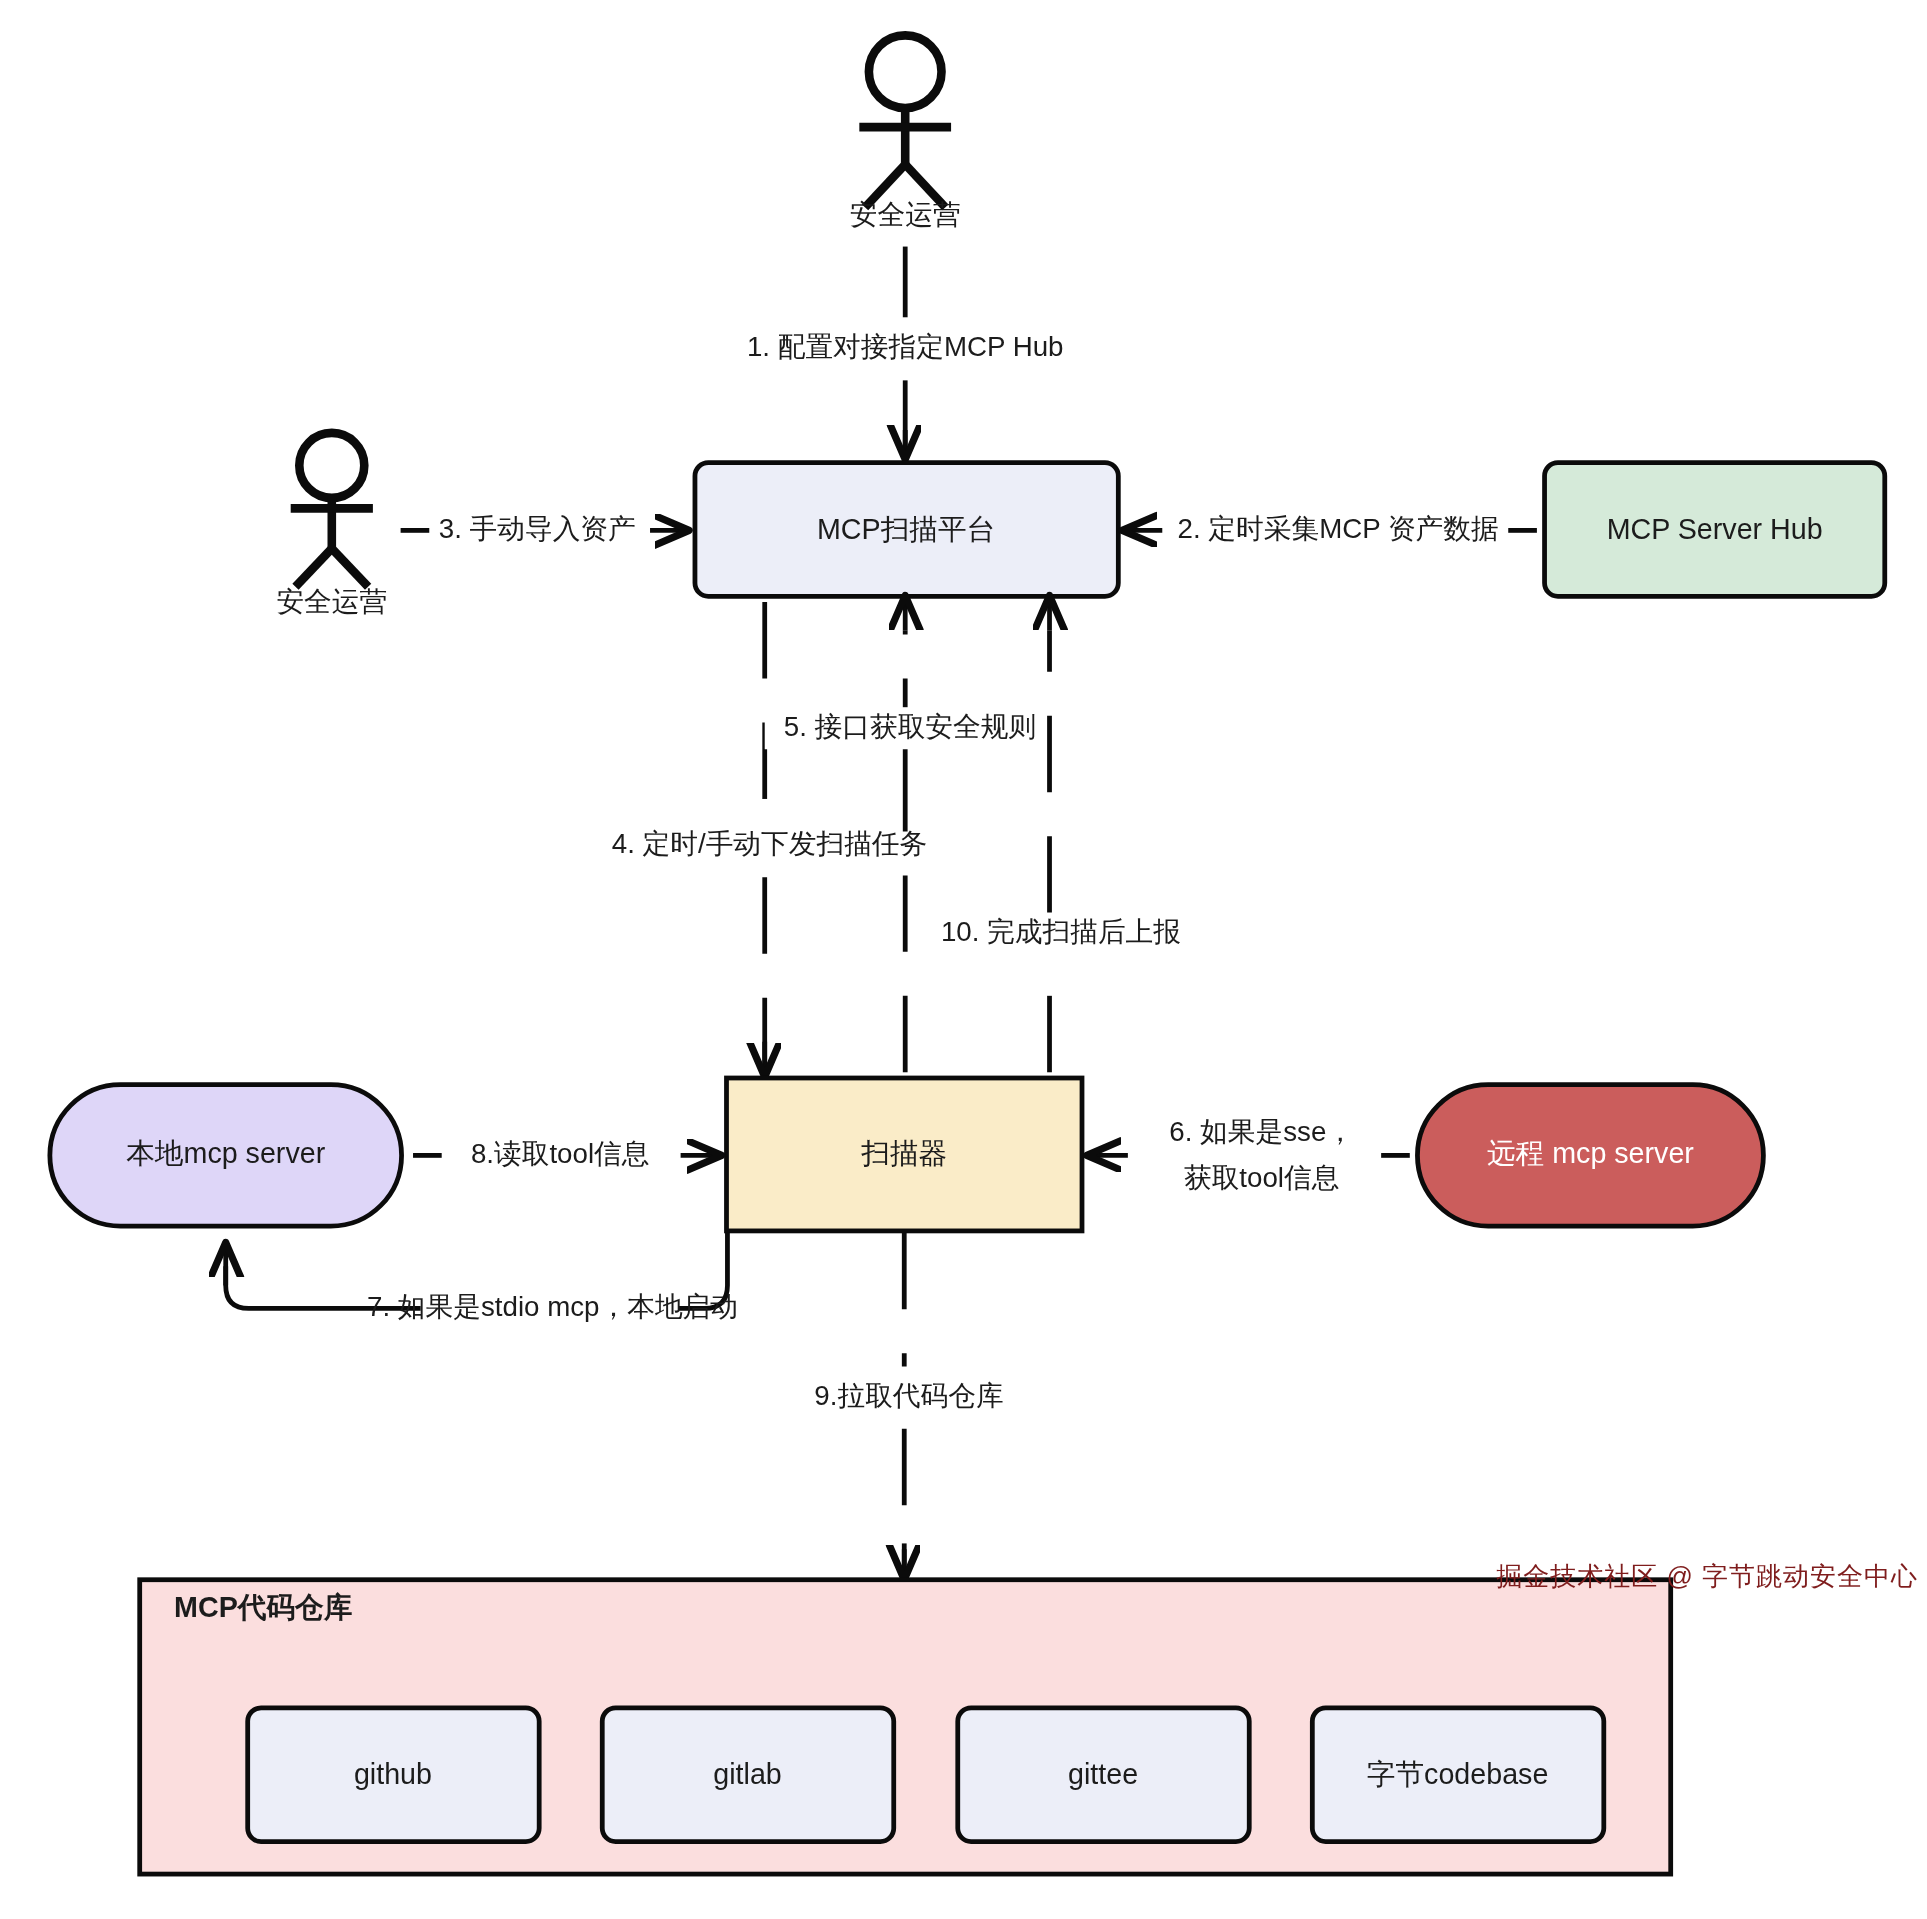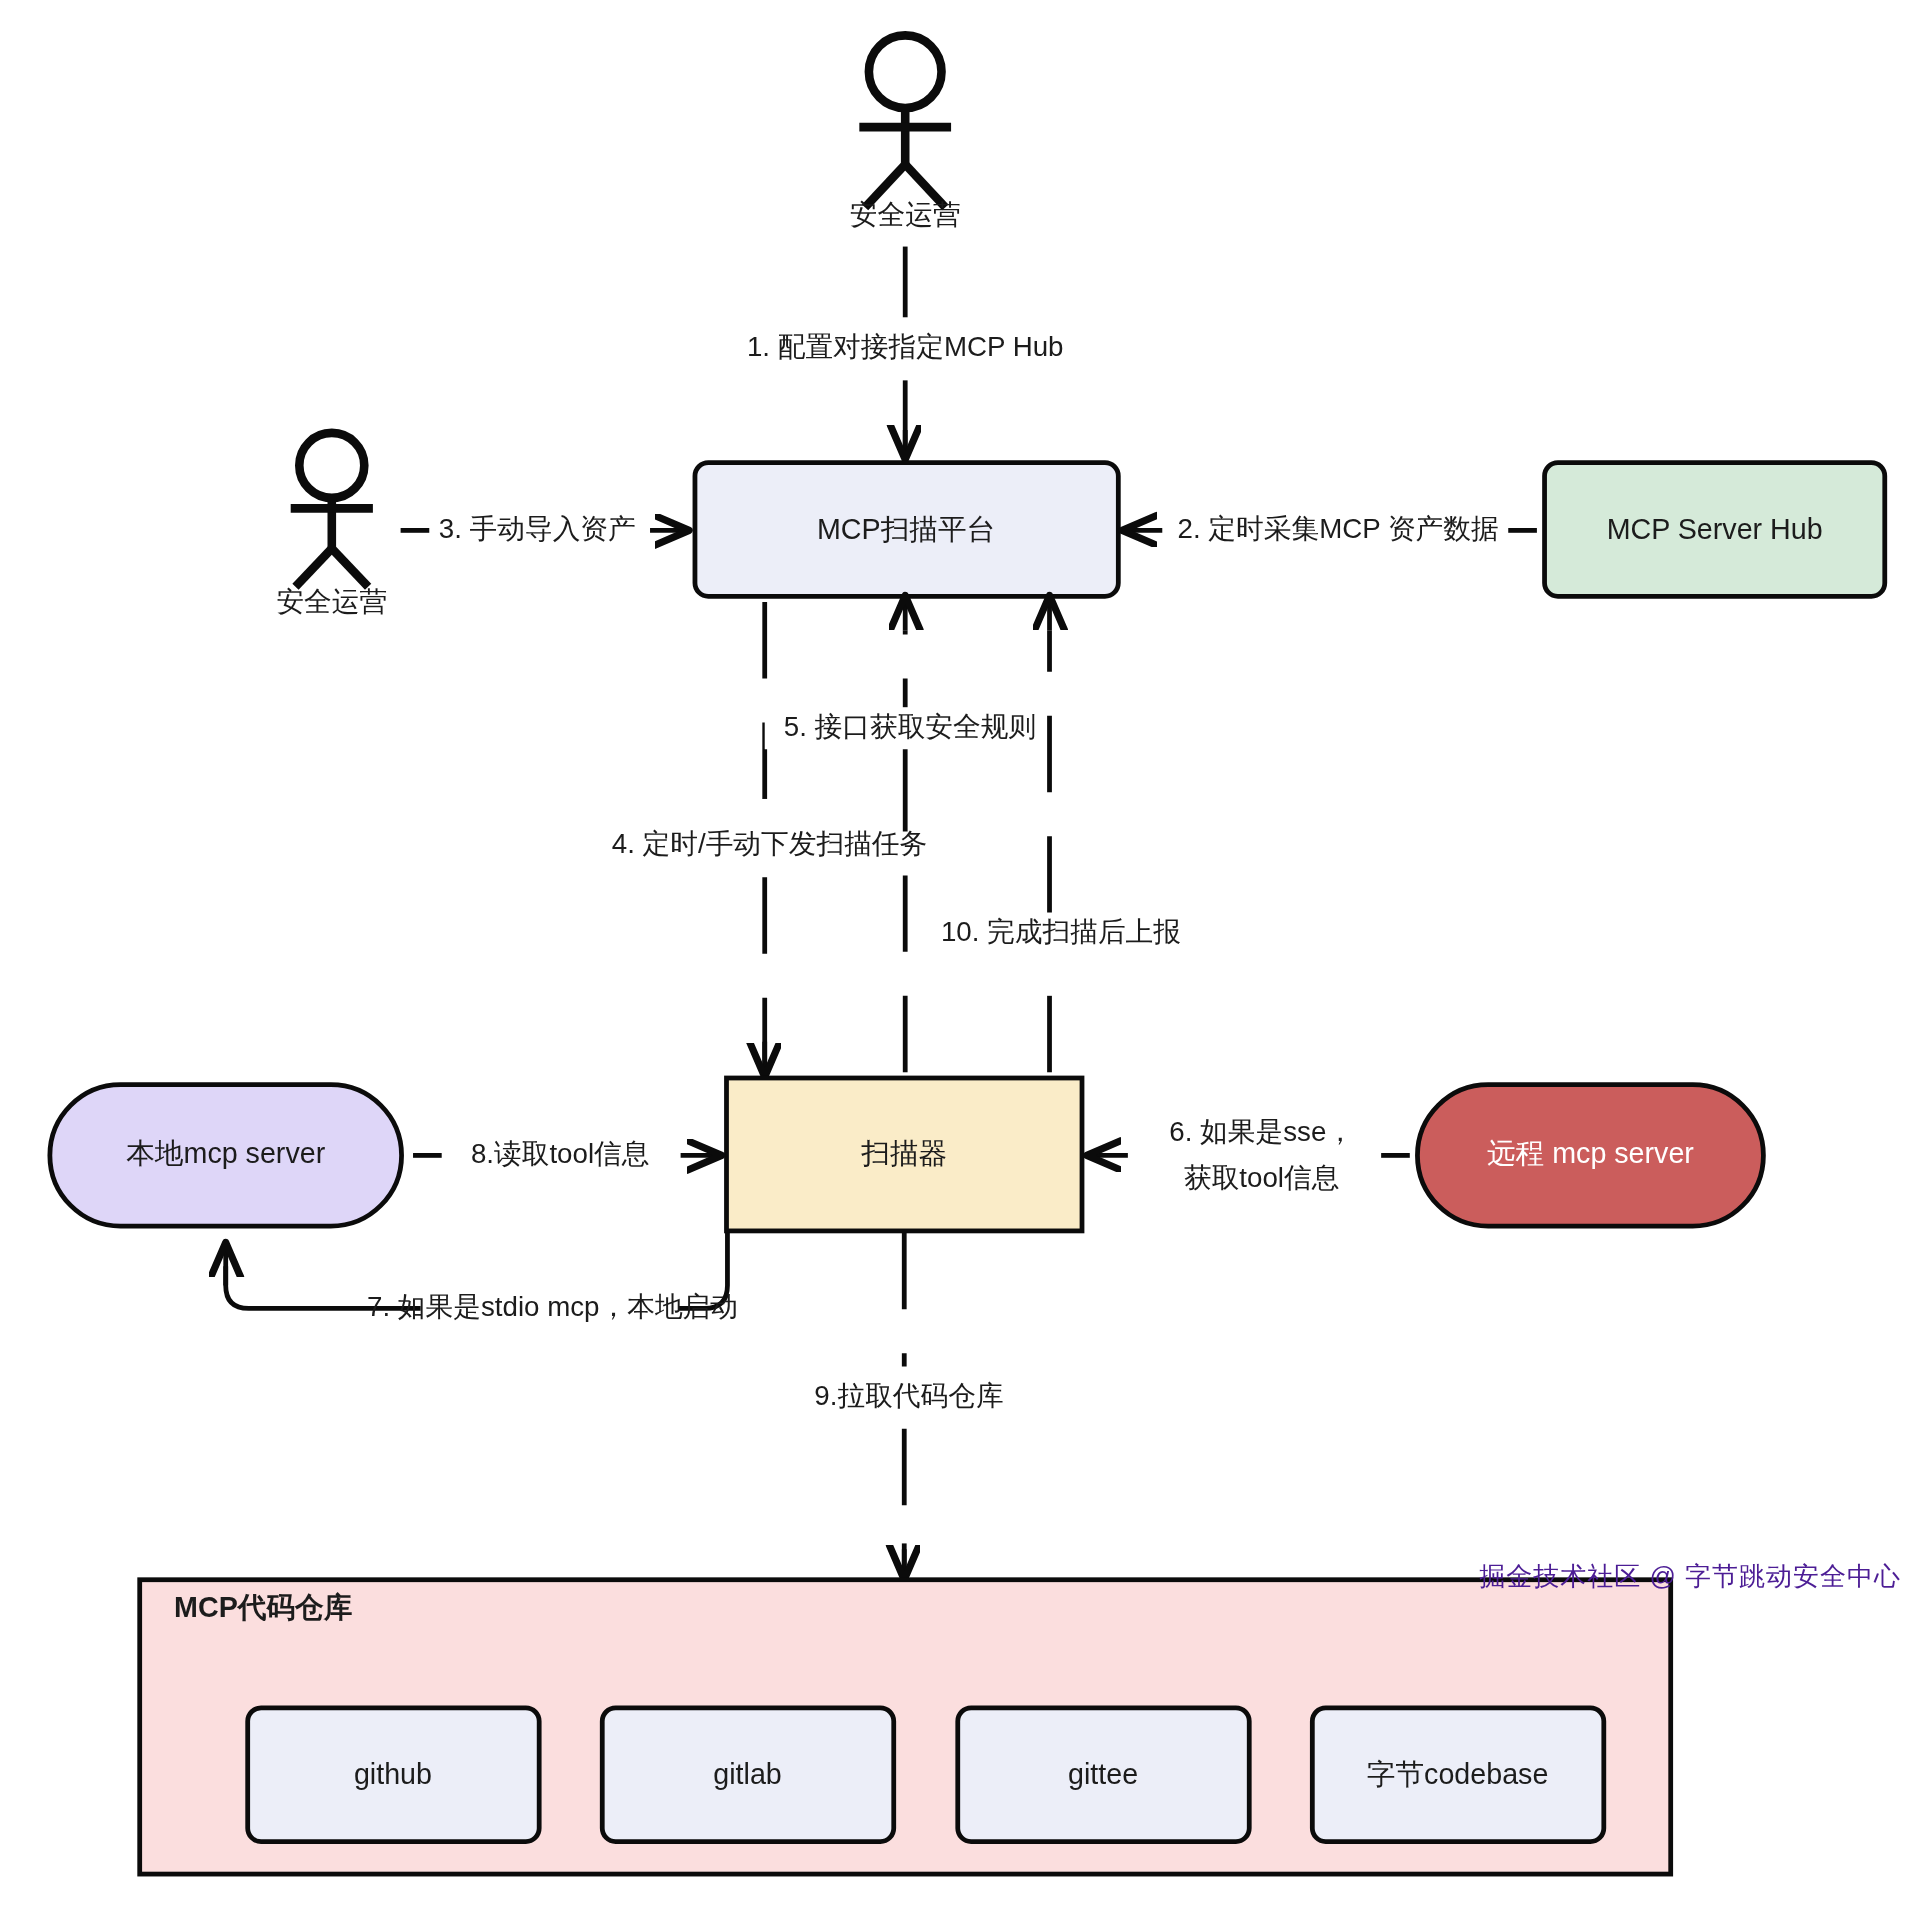--- a/index.html
+++ b/index.html
@@ -90,24 +90,24 @@
     font-weight: bold;
     text-anchor: start;
     dominant-baseline: middle;
     fill: #1c1c1c;
   }
   .label-bg {
     fill: #ffffff;
   }
   .watermark {
     position: absolute;
-    right: 26px;
+    right: 9px;
     bottom: 38px;
     font-size: 26px;
-    color: #4c1d95;
+    color: #7f1d1d;
     white-space: nowrap;
     letter-spacing: 1px;
     font-family: "Liberation Sans", "DejaVu Sans", sans-serif;
   }
 </style>
 </head>
 <body>
 
 <div id="diagram-root">
 

